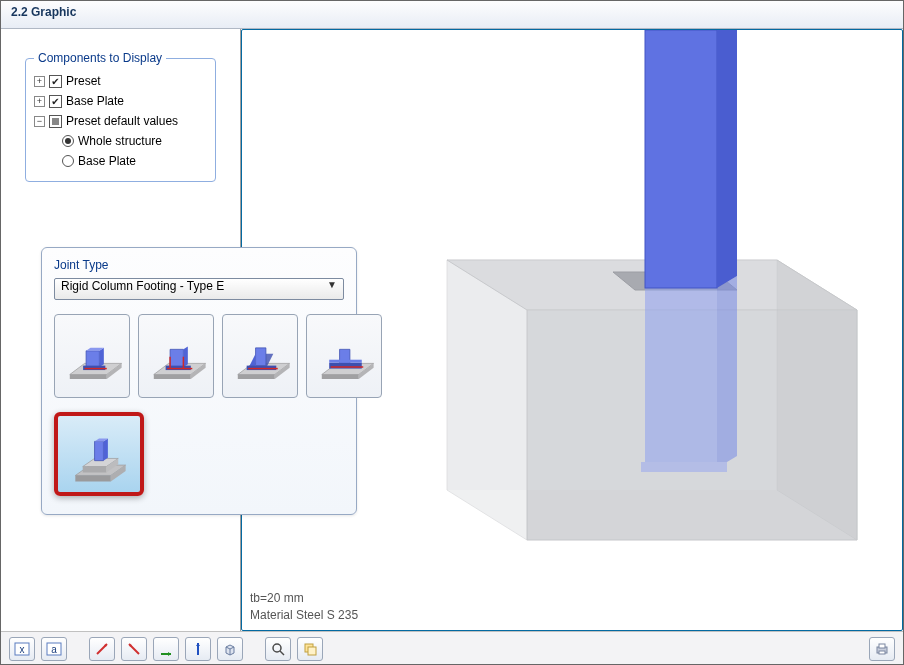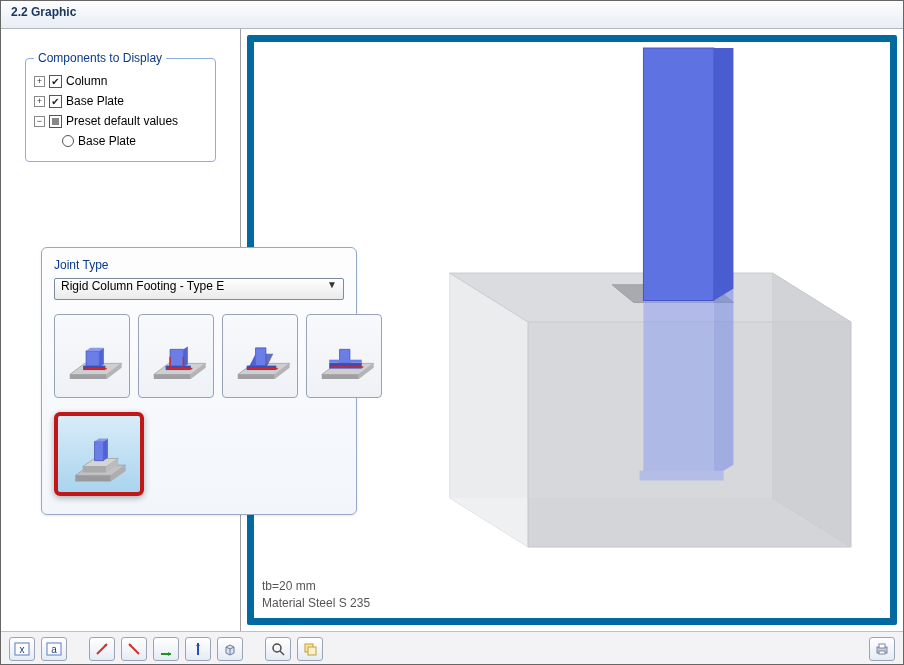--- a/index.html
+++ b/index.html
@@ -128,22 +128,22 @@
     border: 4px solid #c01818;
     border-radius: 6px;
     box-shadow: 0 2px 6px rgba(0,0,0,0.3);
     background: linear-gradient(to bottom, #d9ecf8, #a9d4ef);
   }
   .thumb svg { width: 74px; height: 68px; }
   .right-viewport {
     flex: 1;
     position: relative;
     background: #fff;
-    border: 7px solid #0369a1;
-    margin: 6px;
+    border: 1px solid #0369a1;
+    margin: 0;
     border-radius: 2px;
     text-decoration: underline;
   }
   .viewport-svg { width: 100%; height: 560px; }
   .viewport-status {
     position: absolute;
     left: 8px;
     bottom: 6px;
     color: #555;
     line-height: 1.4;
@@ -178,31 +178,35 @@
 <div class="titlebar">2.2 Graphic</div>
 
 <div class="main">
   <div class="left-panel">
     <fieldset class="components">
       <legend>Components to Display</legend>
 
       <div class="tree-row">
         <span class="exp">+</span>
         <span class="cb checked"></span>
-        <span>Column</span>
+        <span>Preset</span>
       </div>
       <div class="tree-row">
         <span class="exp">+</span>
         <span class="cb checked"></span>
         <span>Base Plate</span>
       </div>
       <div class="tree-row">
         <span class="exp">−</span>
         <span class="cb indet"></span>
         <span>Preset default values</span>
+      </div>
+      <div class="tree-row" style="padding-left:28px">
+        <span class="radio on"></span>
+        <span>Whole structure</span>
       </div>
       <div class="tree-row" style="padding-left:28px">
         <span class="radio"></span>
         <span>Base Plate</span>
       </div>
     </fieldset>
 
     <div class="joint-panel">
       <div class="jtitle">Joint Type</div>
       <div class="joint-select">

